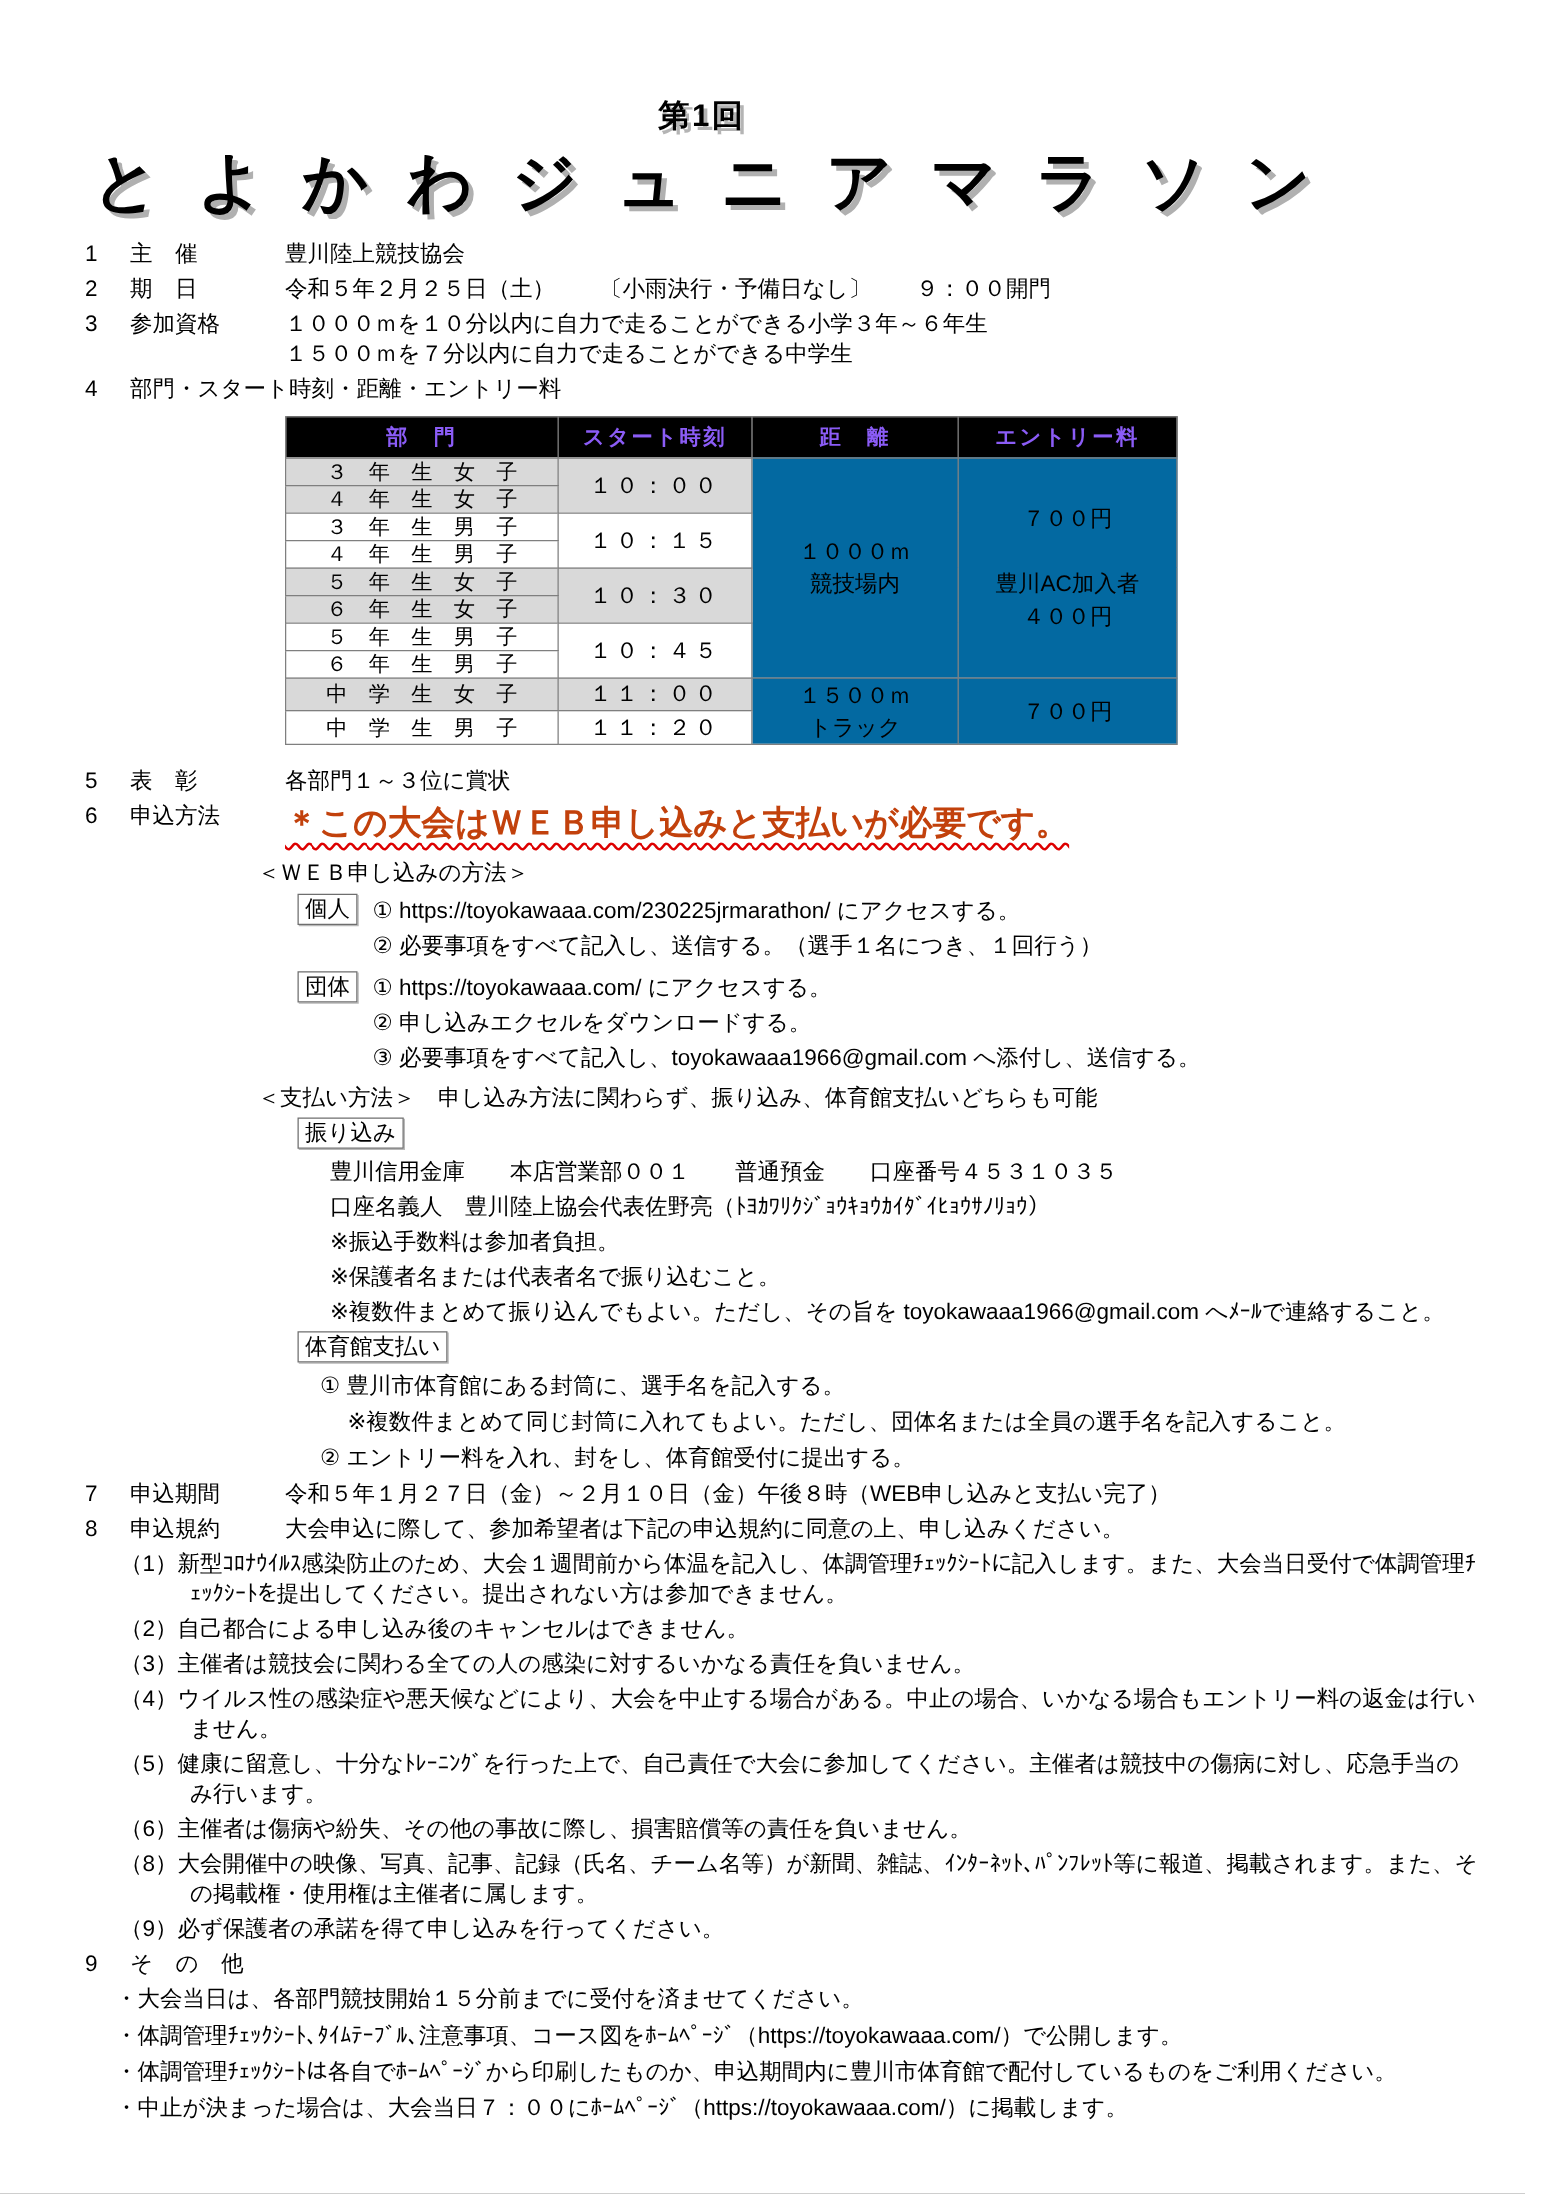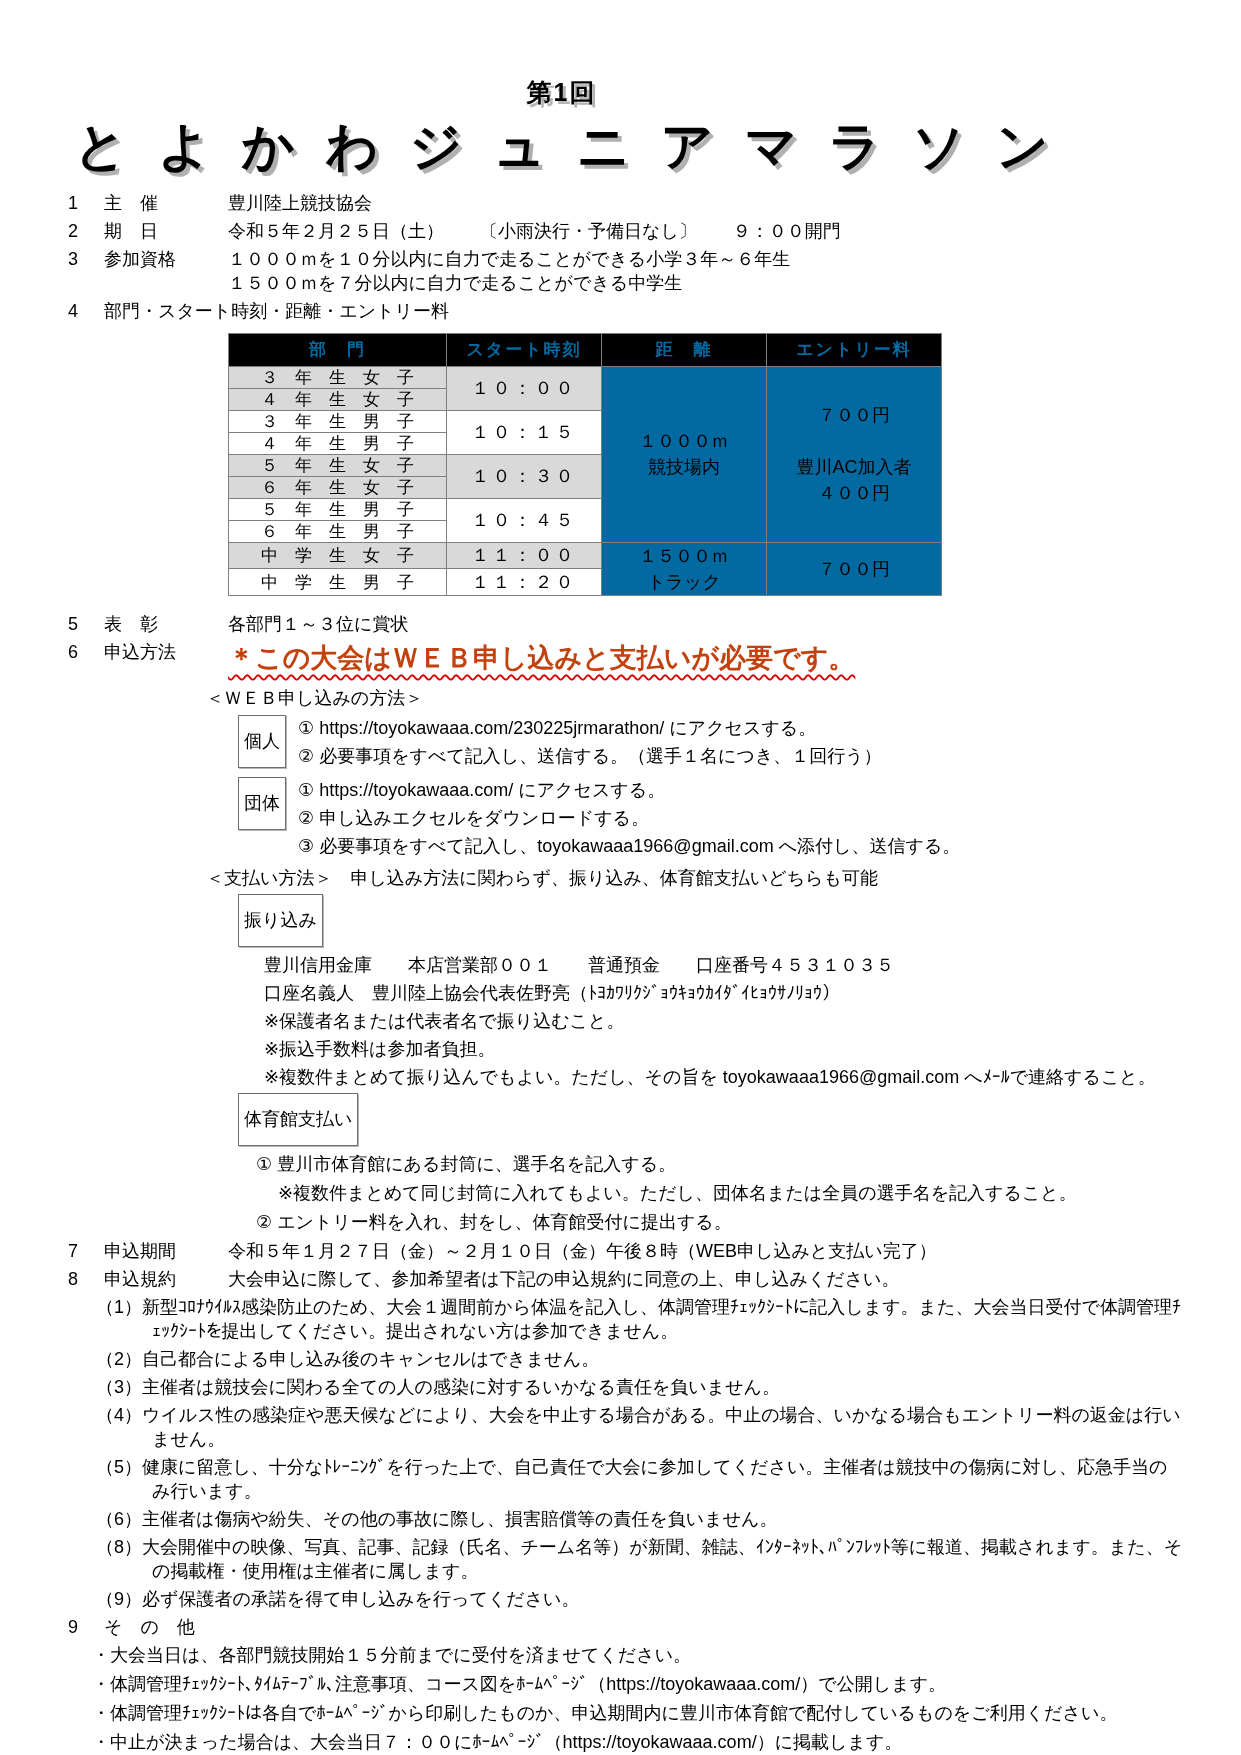--- a/index.html
+++ b/index.html
@@ -17,34 +17,34 @@
   .item .num { width:36px; flex:none; }
   .item .label { width:124px; flex:none; white-space:nowrap; }
   .item .label.wide { width:auto; }
   .item .content { flex:1; }
 
   
   .race-table { border-collapse:collapse; margin:10px 0 16px 160px; font-size:17px; table-layout:fixed; }
   .race-table col.c1 { width:218px; } .race-table col.c2 { width:155px; }
   .race-table col.c3 { width:165px; } .race-table col.c4 { width:175px; }
   .race-table th, .race-table td { border:1px solid #7f7f7f; text-align:center; vertical-align:middle; padding:0 2px; }
-  .race-table thead th { background:#000; color:#0369a1; height:33px; font-weight:bold; letter-spacing:2px; }
+  .race-table thead th { background:#000; color:#8b5cf6; height:33px; font-weight:bold; letter-spacing:2px; }
   .race-table td { height:22px; line-height:21px; }
   .race-table td.shade { background:#d9d9d9; }
   .race-table td.time-cell { letter-spacing:3px; font-size:18px;margin-left:24px; }
   .race-table td.multi { white-space:pre-line; line-height:26px; font-size:18px; background:#0369a1; }
 
   .notice { color:#c2410c; font-size:27px; font-weight:bold; line-height:36px;
             text-decoration:underline wavy #dd0000 1.5px; text-underline-offset:7px; }
   .item.apply-row { margin-bottom:10px; }
 
   .apply-block { margin-left:138px; font-size:18px; line-height:24px; }
   .apply-block .sub-heading { margin:3px 0 4px 0; }
   .boxed { display:inline-block; border:1px solid #6e6e6e; box-shadow:1px 1px 0 #b8b8b8;
-           padding:14px 5px; line-height:23px; background:#fff; }
+           padding:0 5px; line-height:23px; background:#fff; }
   .method-row { display:flex; margin:2px 0 4px 0; }
   .method-row .boxed { margin:1px 12px 0 32px; flex:none; align-self:flex-start; }
   .steps > div { margin:2px 0 4px 0; }
   .pay-line { margin:6px 0 4px 0; }
   .tag-line { margin:4px 0 6px 32px; }
   .bank-block { margin-left:58px; }
   .bank-block > div { margin:2px 0 4px 0; }
   .gym-block { margin-left:50px; }
   .gym-block > div { margin:3px 0 5px 0; }
   .gym-block > div:nth-child(2) { margin-left:22px; }
@@ -200,22 +200,22 @@
     </div>
 
     <div class="sub-heading pay-line">＜支払い方法＞　申し込み方法に関わらず、振り込み、体育館支払いどちらも可能</div>
 
     <div class="tag-line">
       <span class="boxed">振り込み</span>
     </div>
     <div class="bank-block">
       <div>豊川信用金庫　　本店営業部００１　　普通預金　　口座番号４５３１０３５</div>
       <div>口座名義人　豊川陸上協会代表佐野亮（ﾄﾖｶﾜﾘｸｼﾞｮｳｷｮｳｶｲﾀﾞｲﾋｮｳｻﾉﾘｮｳ）</div>
+      <div>※振込手数料は参加者負担。</div>
       <div>※保護者名または代表者名で振り込むこと。</div>
-      <div>※振込手数料は参加者負担。</div>
       <div>※複数件まとめて振り込んでもよい。ただし、その旨を toyokawaaa1966@gmail.com へﾒｰﾙで連絡すること。</div>
     </div>
 
     <div class="tag-line">
       <span class="boxed">体育館支払い</span>
     </div>
     <div class="gym-block">
       <div>① 豊川市体育館にある封筒に、選手名を記入する。</div>
       <div>※複数件まとめて同じ封筒に入れてもよい。ただし、団体名または全員の選手名を記入すること。</div>
       <div>② エントリー料を入れ、封をし、体育館受付に提出する。</div>

